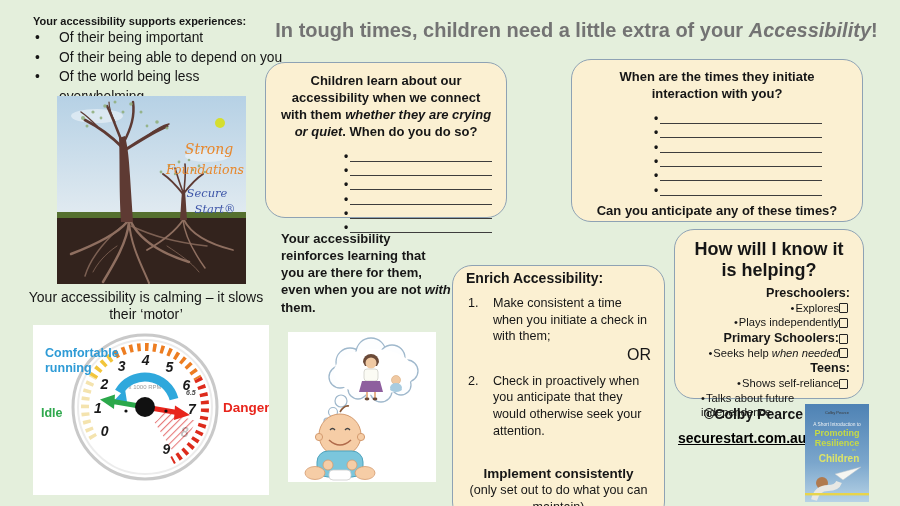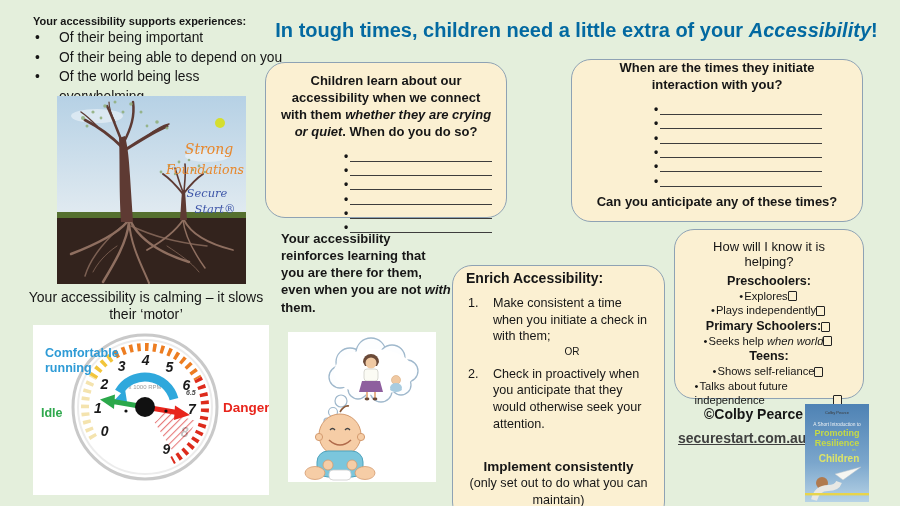--- a/index.html
+++ b/index.html
@@ -8,27 +8,27 @@
   .slide { position:absolute; inset:0; width:900px; height:506px; background:#e4efdc; }
 
   
   .supports { position:absolute; left:33px; top:14px; width:254px; }
   .supports-heading { font-weight:bold; font-size:11px; line-height:1.3; }
   .supports-item { display:flex; font-size:13.8px; line-height:1.42; }
   .supports-item::before { content:"•"; width:24px; flex:0 0 24px; text-align:left; padding-left:2px; }
 
   
   .main-title { position:absolute; left:263px; top:19px; width:627px; text-align:center;
-    font-size:20px; font-weight:bold; color:#0369a1; }
+    font-size:20px; font-weight:bold; color:#737373; }
   .main-title em { font-style:italic; }
 
   
   .cream-box { position:absolute; background:#fbf0d2; border:1.3px solid #8ea2b4; border-radius:20px; }
   .box-connect { left:265px; top:62px; width:242px; height:156px; padding:10px 14px 2px; }
-  .box-initiate { left:571px; top:59px; width:292px; height:163px; padding:0 14px 6px; }
+  .box-initiate { left:571px; top:59px; width:292px; height:163px; padding:9px 14px 6px; }
   .box-center-text { text-align:center; font-weight:bold; font-size:13px; line-height:1.3; }
   .box-center-text em { font-style:italic; }
 
   .blanks { margin-top:7px; }
   .box-connect .blanks { padding-left:64px; }
   .box-initiate .blanks { padding-left:68px; }
   .blank-row { display:flex; align-items:flex-end; height:14.3px; }
   .blank-row::before { content:"•"; font-size:12px; font-weight:bold; line-height:1; margin-right:2px; }
   .blank-line { display:inline-block; border-bottom:1.4px solid #3d3d3d; height:12px; }
   .box-connect .blank-line { width:152px; }
@@ -38,29 +38,29 @@
   
   .reinforces { position:absolute; left:281px; top:230px; width:170px; font-weight:bold; font-size:13px; line-height:1.32; }
   .reinforces em { font-style:italic; }
 
   
   .box-enrich { left:452px; top:229px; width:213px; height:257px; padding:4px 13px 8px;margin-top:36px; }
   .enrich-heading { font-weight:bold; font-size:14px; }
   .enrich-item { display:flex; margin-top:9px; font-size:12.6px; line-height:1.32; }
   .enrich-num { width:27px; flex:0 0 27px; padding-left:2px; }
   .enrich-text { flex:1; }
-  .enrich-or { margin:1px 0 0 27px; text-align:center; font-size:10px; }
+  .enrich-or { margin:1px 0 0 27px; text-align:right; font-size:16px; }
   .enrich-implement { margin-top:27px; text-align:center; font-weight:bold; font-size:13.5px; }
   .enrich-note { text-align:center; font-size:12.6px; line-height:1.3; margin-top:1px; }
 
   
   .box-helping { left:674px; top:229px; width:190px; height:170px; padding:9px 13px 5px; }
-  .helping-heading { text-align:center; font-weight:normal; font-size:13px; }
+  .helping-heading { text-align:center; font-weight:bold; font-size:18px; }
   .chk-rows { margin-top:5px; }
-  .chk-row { display:flex; justify-content:center; align-items:flex-end; }
+  .chk-row { display:flex; justify-content:flex-end; align-items:flex-end; }
   .chk-header { font-weight:bold; font-size:12.6px; line-height:1.22; margin-top:1px; }
   .chk-item { font-size:11.2px; line-height:1.26; }
   .chk-item .chk-label::before { content:"•"; margin-right:1px; }
   .chk-label { max-width:138px; }
   .chk-label em { font-style:italic; }
   .chk-box { width:9px; height:10px; border:1.5px solid #222; border-radius:1px; margin:0 2px 2px 0; flex:0 0 9px; background:#fbf0d2; }
 
   
   .calming-caption { position:absolute; left:18px; top:289px; width:256px; text-align:center;
     font-weight:normal; font-size:14px; line-height:1.22; }
@@ -69,21 +69,21 @@
   
   .painting { position:absolute; left:57px; top:96px; width:189px; height:188px; }
 
   
   .baby-card { position:absolute; left:288px; top:332px; width:148px; height:150px; background:#ffffff; }
 
   
   .credit { position:absolute; left:678px; top:406px; width:125px;text-align:right; }
   .credit-author { font-weight:bold; font-size:14px; }
   .site-link { display:inline-block; margin-top:8px; font-weight:bold; font-size:14px;
-    color:#404040; text-decoration:underline; cursor:pointer; }
+    color:#000000; text-decoration:underline; cursor:pointer; }
   .book-cover { position:absolute; left:805px; top:404px; width:64px; height:98px; }
 
   svg { display:block; }
 </style>
 </head>
 <body>
 
 <div class="slide">
 
   <div class="supports">
@@ -389,21 +389,21 @@
         </div>
         <div class="chk-row chk-item">
           <span class="chk-label">Plays independently</span>
           <span class="chk-box"></span>
         </div>
         <div class="chk-row chk-header">
           <span class="chk-label">Primary Schoolers:</span>
           <span class="chk-box"></span>
         </div>
         <div class="chk-row chk-item">
-          <span class="chk-label">Seeks help <em>when world</em></span>
+          <span class="chk-label">Seeks help <em>when needed</em></span>
           <span class="chk-box"></span>
         </div>
         <div class="chk-row chk-header">
           <span class="chk-label">Teens:</span>
         </div>
         <div class="chk-row chk-item">
           <span class="chk-label">Shows self-reliance</span>
           <span class="chk-box"></span>
         </div>
         <div class="chk-row chk-item">

